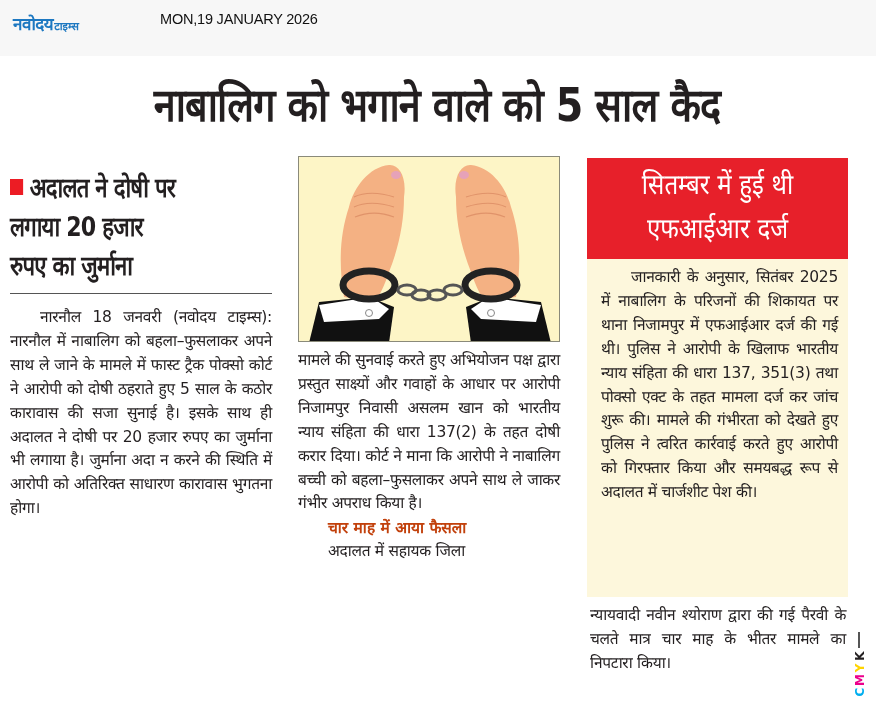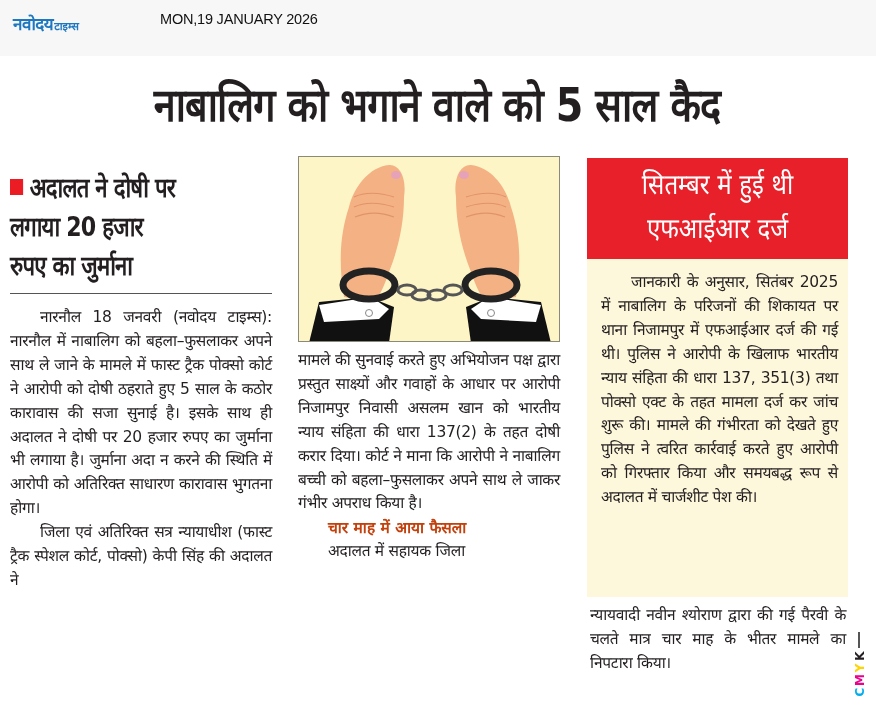--- a/index.html
+++ b/index.html
@@ -32,21 +32,21 @@
 
   
   .photo { position: absolute; left: 298px; top: 156px; width: 262px; height: 186px; background: #fdf5c6; border: 1px solid #8a8a7a; overflow: hidden; }
   .center-body { position: absolute; left: 298px; top: 349px; width: 262px; }
   .crosshead { font-family: "DejaVu Sans", sans-serif; font-weight: bold; font-size: 15.5px; line-height: 24px; margin-left: 30px; color: #c2410c; }
 
   
   .red-box { position: absolute; left: 587px; top: 158px; width: 261px; height: 101px; background: #e7202a;
     color: #fff; font-family: "DejaVu Sans", sans-serif; font-size: 28px; line-height: 44px; text-align: center; padding-top: 5px; }
   .red-box span { display: block; transform: scaleX(0.86); transform-origin: center; white-space: nowrap; }
-  .cream-box { position: absolute; left: 587px; top: 259px; width: 261px; height: 338px; background: #fdf7dc; padding: 12px 10px 0 14px; }
+  .cream-box { position: absolute; left: 587px; top: 259px; width: 261px; height: 338px; background: #fdf7dc; padding: 7px 10px 0 14px; }
   .right-after { position: absolute; left: 590px; top: 604px; width: 256px; }
 
   
   .cmyk { position: absolute; left: 852px; top: 650px; width: 16px; height: 50px; }
   .cmyk span { display: block; font-family: "DejaVu Sans", sans-serif; font-weight: bold; font-size: 12px; line-height: 12px; transform: rotate(-90deg); width: 16px; text-align: center; }
   .tick { position: absolute; left: 858px; top: 632px; width: 2px; height: 16px; background: #555; }
 </style>
 </head>
 <body>
 
@@ -66,21 +66,20 @@
   <div class="subhead">
     <div><span class="bullet"></span><span>अदालत ने दोषी पर</span></div>
     <div>लगाया 20 हजार</div>
     <div>रुपए का जुर्माना</div>
   </div>
 </div>
 <div class="rule"></div>
 
 <div class="left-body">
   <p class="body-text indent">नारनौल 18 जनवरी (नवोदय टाइम्स): नारनौल में नाबालिग को बहला–फुसलाकर अपने साथ ले जाने के मामले में फास्ट ट्रैक पोक्सो कोर्ट ने आरोपी को दोषी ठहराते हुए 5 साल के कठोर कारावास की सजा सुनाई है। इसके साथ ही अदालत ने दोषी पर 20 हजार रुपए का जुर्माना भी लगाया है। जुर्माना अदा न करने की स्थिति में आरोपी को अतिरिक्त साधारण कारावास भुगतना होगा।</p>
-  <p class="body-text indent">जिला एवं अतिरिक्त सत्र न्यायाधीश (फास्ट ट्रैक स्पेशल कोर्ट, पोक्सो) केपी सिंह की अदालत ने</p>
 </div>
 
 <div class="photo">
   <svg width="262" height="186" viewBox="0 0 262 186">
     <rect width="262" height="186" fill="#fdf5c6"></rect>
 
     <path d="M10 186 L20 145 L70 140 L95 150 L90 186 Z" fill="#111"></path>
     <path d="M20 148 L72 140 L90 152 L80 162 L25 165 Z" fill="#fff"></path>
     <circle cx="70" cy="156" r="3.5" fill="#fff" stroke="#888"></circle>
 

